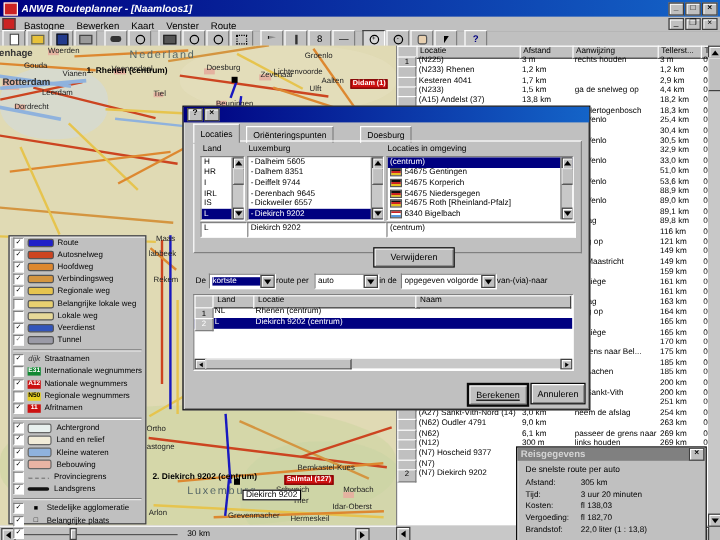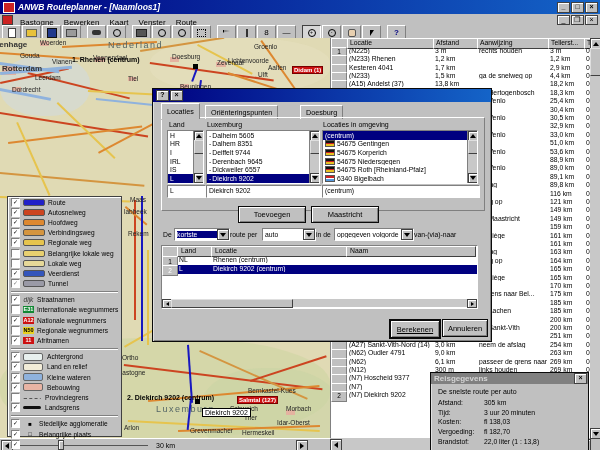--- a/index.html
+++ b/index.html
@@ -875,22 +875,21 @@
           <div class="sbtn" style="left: 0px; bottom: 0px; width: 8px; height: 8px;">
             <span class="tri-dn"></span>
           </div>
         </div>
       </div>
 
     <div class="edit" style="left:14px;top:96px;width:33px;height:9px;">L</div>
     <div class="edit" style="left:53px;top:96px;width:110px;height:9px;">Diekirch 9202</div>
     <div class="edit" style="left:169px;top:96px;width:152px;height:9px;">(centrum)</div>
 
-    <div class="btn abs" style="left:85px;top:117px;width:66px;height:15px;">Toevoegen</div>
-    <div class="btn abs" style="left:158px;top:117px;width:66px;height:15px;">Maastricht</div>
+    <div class="btn abs" style="left:158px;top:117px;width:66px;height:15px;">Verwijderen</div>
 
     <span class="dtxt" style="left:10px;top:142px;">De</span>
     <div class="combo hl" style="left:21px;top:139px;width:52px;">
       <span class="val">kortste</span>
       <span class="drop">
           <span class="tri-dn"></span>
         </span>
     </div>
     <span class="dtxt" style="left:77px;top:142px;">route per</span>
     <div class="combo" style="left:109px;top:139px;width:50px;">

